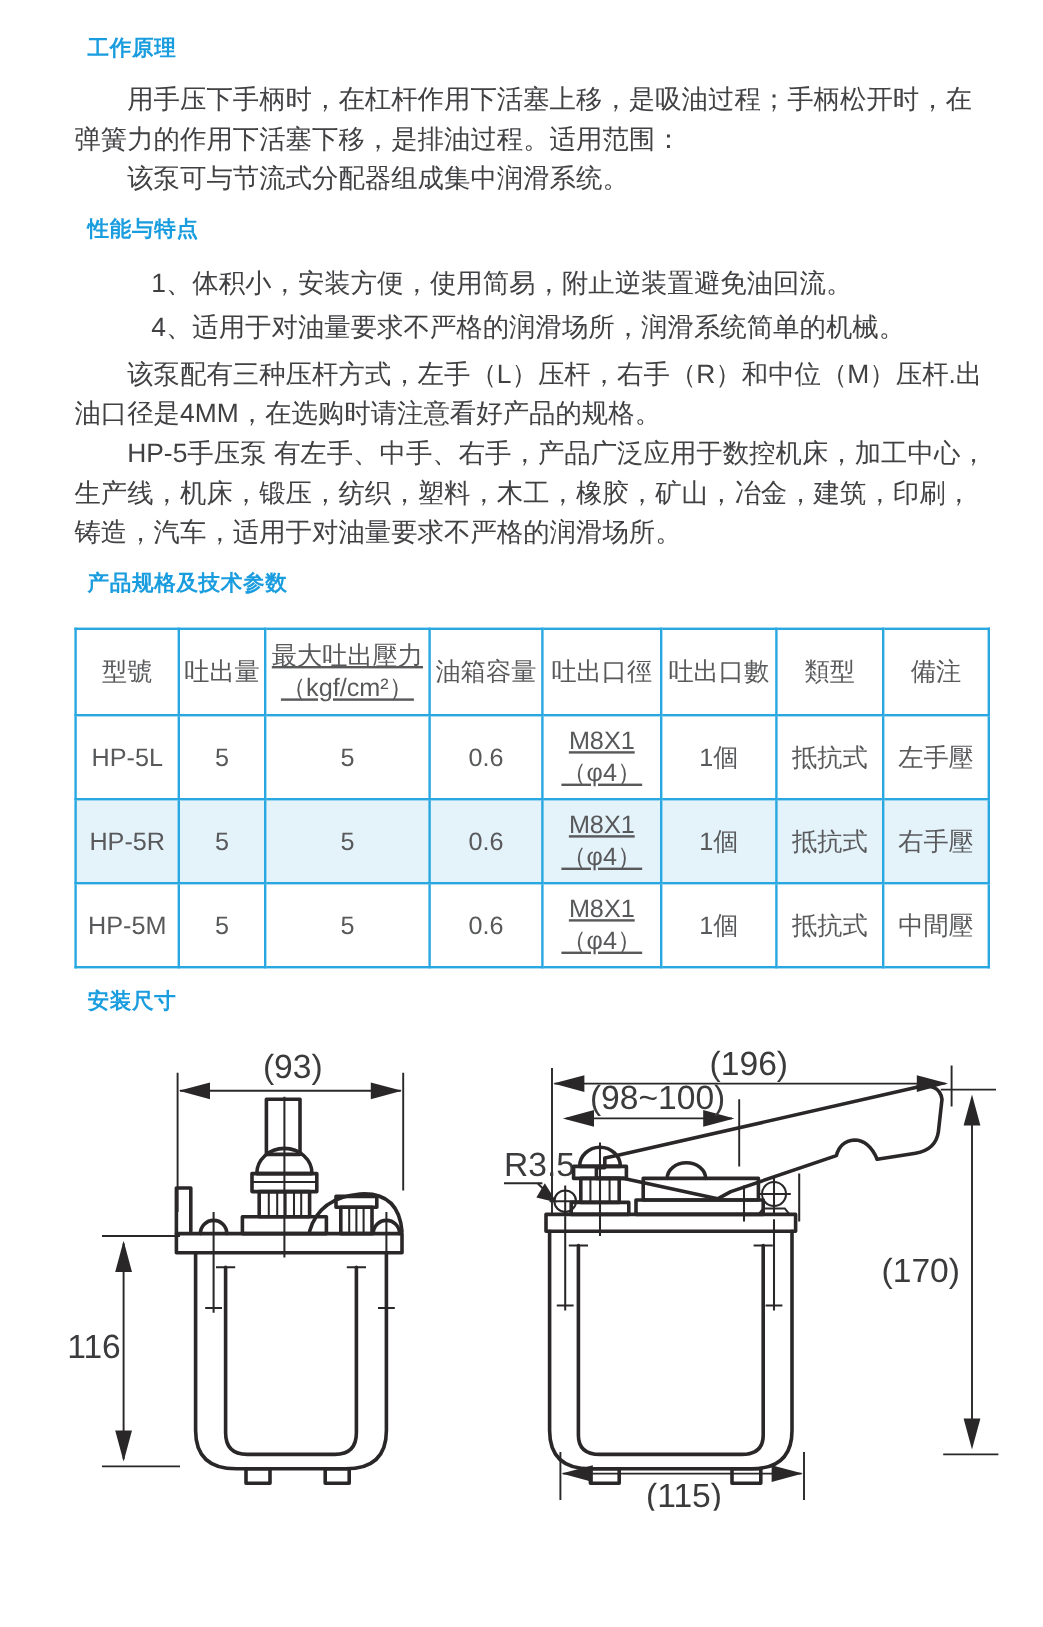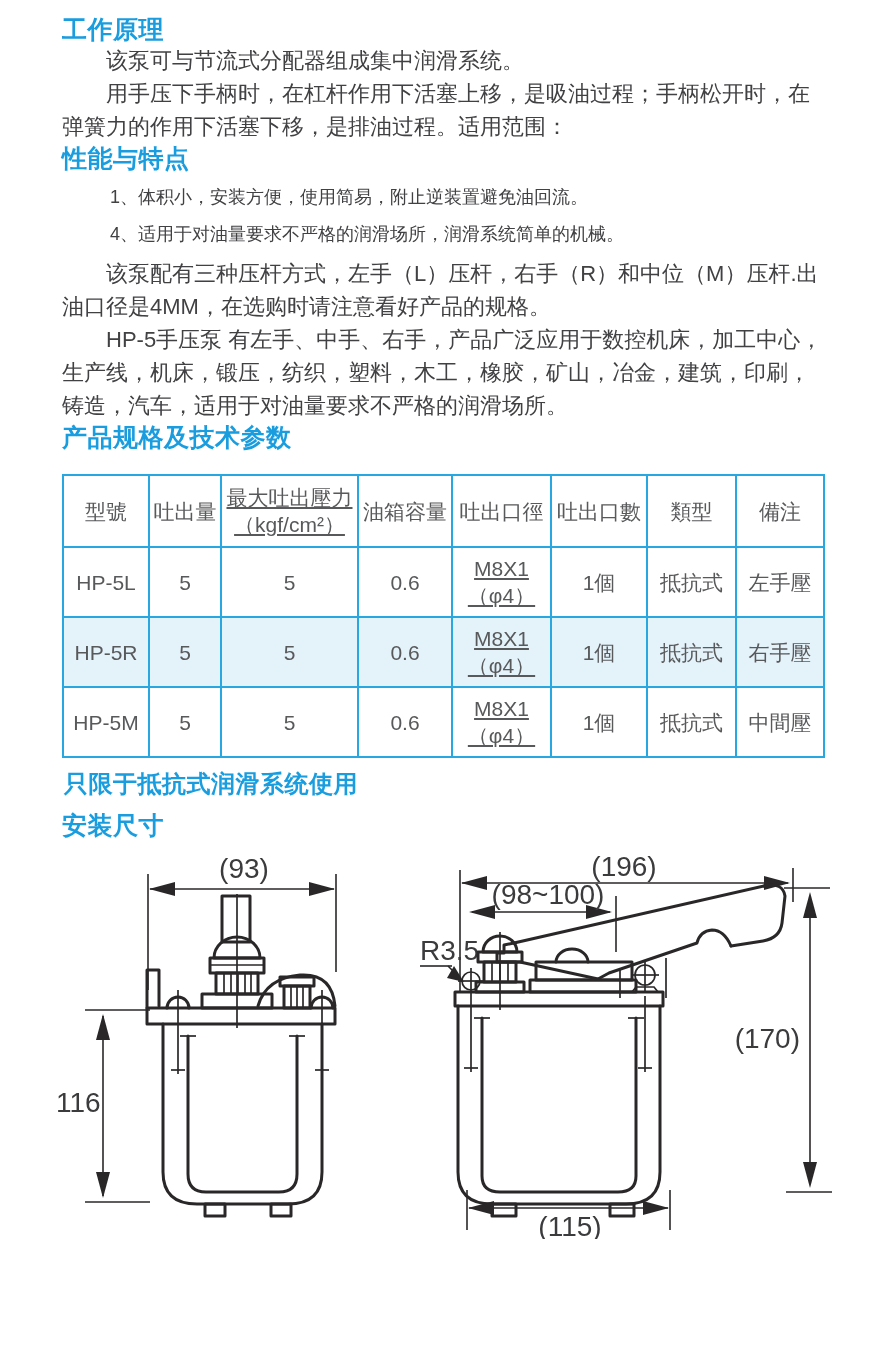--- a/index.html
+++ b/index.html
@@ -7,29 +7,29 @@
     --body-text:#414144; --table-text:#58595b; --line-color:#2a2728;
   }
   *{box-sizing:border-box;}
   html,body{margin:0;padding:0;}
   body{
     width:869px;height:1356px;overflow:hidden;background:#ffffff;
     font-family:"Liberation Sans","DejaVu Sans",sans-serif;
   }
   .content{padding:14px 44px 0 62px;}
   h2.sec{
-    color:var(--accent,#1a9ddf);font-size:25px;line-height:30px;
-    font-weight:bold;margin:0;letter-spacing:0.5px;
+    color:var(--accent,#1a9ddf);font-size:18px;line-height:30px;
+    font-weight:bold;margin:11px;letter-spacing:0.5px;
   }
   .mtA{margin-top:26px;} .mtB{margin-top:12px;} .mtC{margin-top:14px;}
   p.body{font-size:22px;line-height:33px;color:var(--body-text,#414144);margin:0;}
   .indent{text-indent:2em;}
   .p-gap{margin-top:8px;}
   .feat-list{margin-top:6px;}
-  .feat-item{font-size:18px;line-height:37px;color:var(--body-text,#414144);margin-left:48px;}
+  .feat-item{font-size:22px;line-height:37px;color:var(--body-text,#414144);margin-left:64px;}
   table.spec{border-collapse:collapse;margin-top:22px;table-layout:fixed;width:761px;}
   table.spec th,table.spec td{
     border:2px solid var(--table-border,#29a7e0);text-align:center;vertical-align:middle;
     color:var(--table-text,#58595b);font-weight:normal;font-size:21px;line-height:27px;
     padding:0 2px;
   }
   table.spec th{height:72px;}
   table.spec td{height:70px;}
   tr.hl td{background:var(--row-highlight,#e4f2fa);}
   .two-line span{display:block;text-decoration:underline;}
@@ -44,22 +44,22 @@
   .arr{fill:var(--line-color,#2a2728);stroke:none;}
   .dtxt{fill:#3b3b3d;font-size:28px;font-family:"Liberation Sans","DejaVu Sans",sans-serif;}
 </style>
 </head>
 <body>
 
 <div class="doc">
   <div class="content">
 
     <h2 class="sec">工作原理</h2>
+    <p class="body indent p-gap">用手压下手柄时，在杠杆作用下活塞上移，是吸油过程；手柄松开时，在弹簧力的作用下活塞下移，是排油过程。适用范围：</p>
     <p class="body indent">该泵可与节流式分配器组成集中润滑系统。</p>
-    <p class="body indent p-gap">用手压下手柄时，在杠杆作用下活塞上移，是吸油过程；手柄松开时，在弹簧力的作用下活塞下移，是排油过程。适用范围：</p>
 
     <h2 class="sec mtA">性能与特点</h2>
     <div class="feat-list">
       <div class="feat-item">1、体积小，安装方便，使用简易，附止逆装置避免油回流。</div>
       <div class="feat-item">4、适用于对油量要求不严格的润滑场所，润滑系统简单的机械。</div>
     </div>
 
     <p class="body indent" style="margin-top:4px;">该泵配有三种压杆方式，左手（L）压杆，右手（R）和中位（M）压杆.出油口径是4MM，在选购时请注意看好产品的规格。</p>
     <p class="body indent">HP-5手压泵 有左手、中手、右手，产品广泛应用于数控机床，加工中心，生产线，机床，锻压，纺织，塑料，木工，橡胶，矿山，冶金，建筑，印刷，铸造，汽车，适用于对油量要求不严格的润滑场所。</p>
 
@@ -127,21 +127,20 @@
             <span>M8X1</span>
             <span>（φ4）</span>
           </td>
           <td>1個</td>
           <td>抵抗式</td>
           <td>中間壓</td>
         </tr>
       </tbody>
     </table>
 
-    <div class="note">只限于抵抗式润滑系统使用</div>
 
     <h2 class="sec" style="margin-top:12px;">安装尺寸</h2>
   </div>
 
   <svg class="drawings" viewBox="0 0 869 399">
 
     <g>
 
       <line class="dim" x1="148" y1="34" x2="148" y2="150"></line>
       <line class="dim" x1="336" y1="34" x2="336" y2="132"></line>

